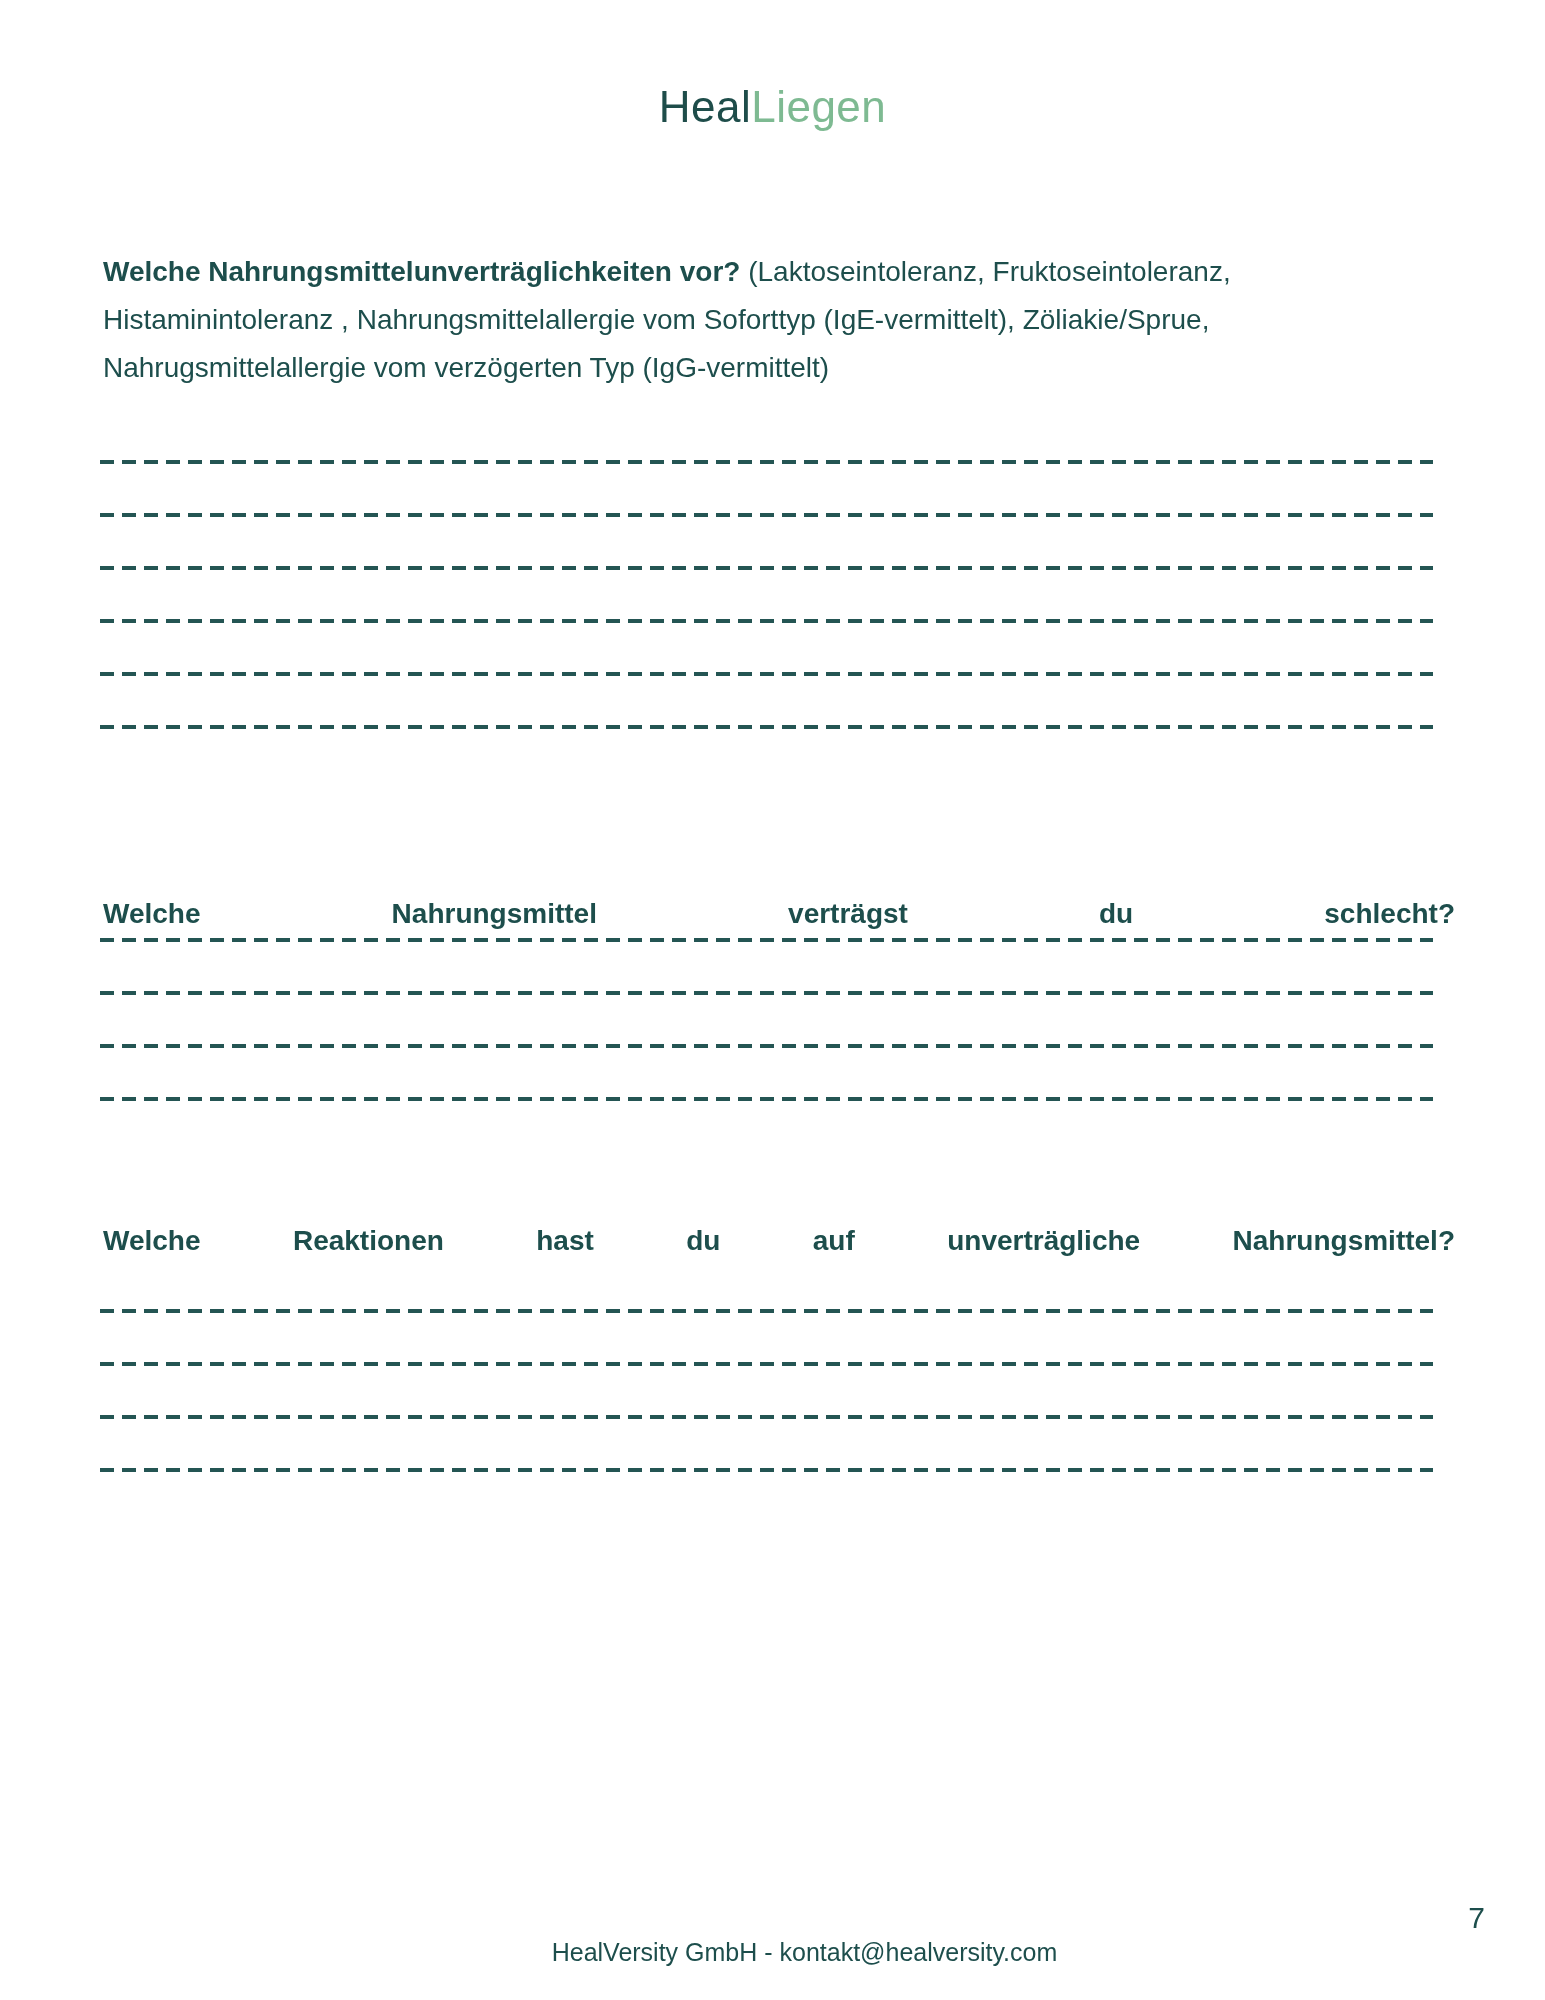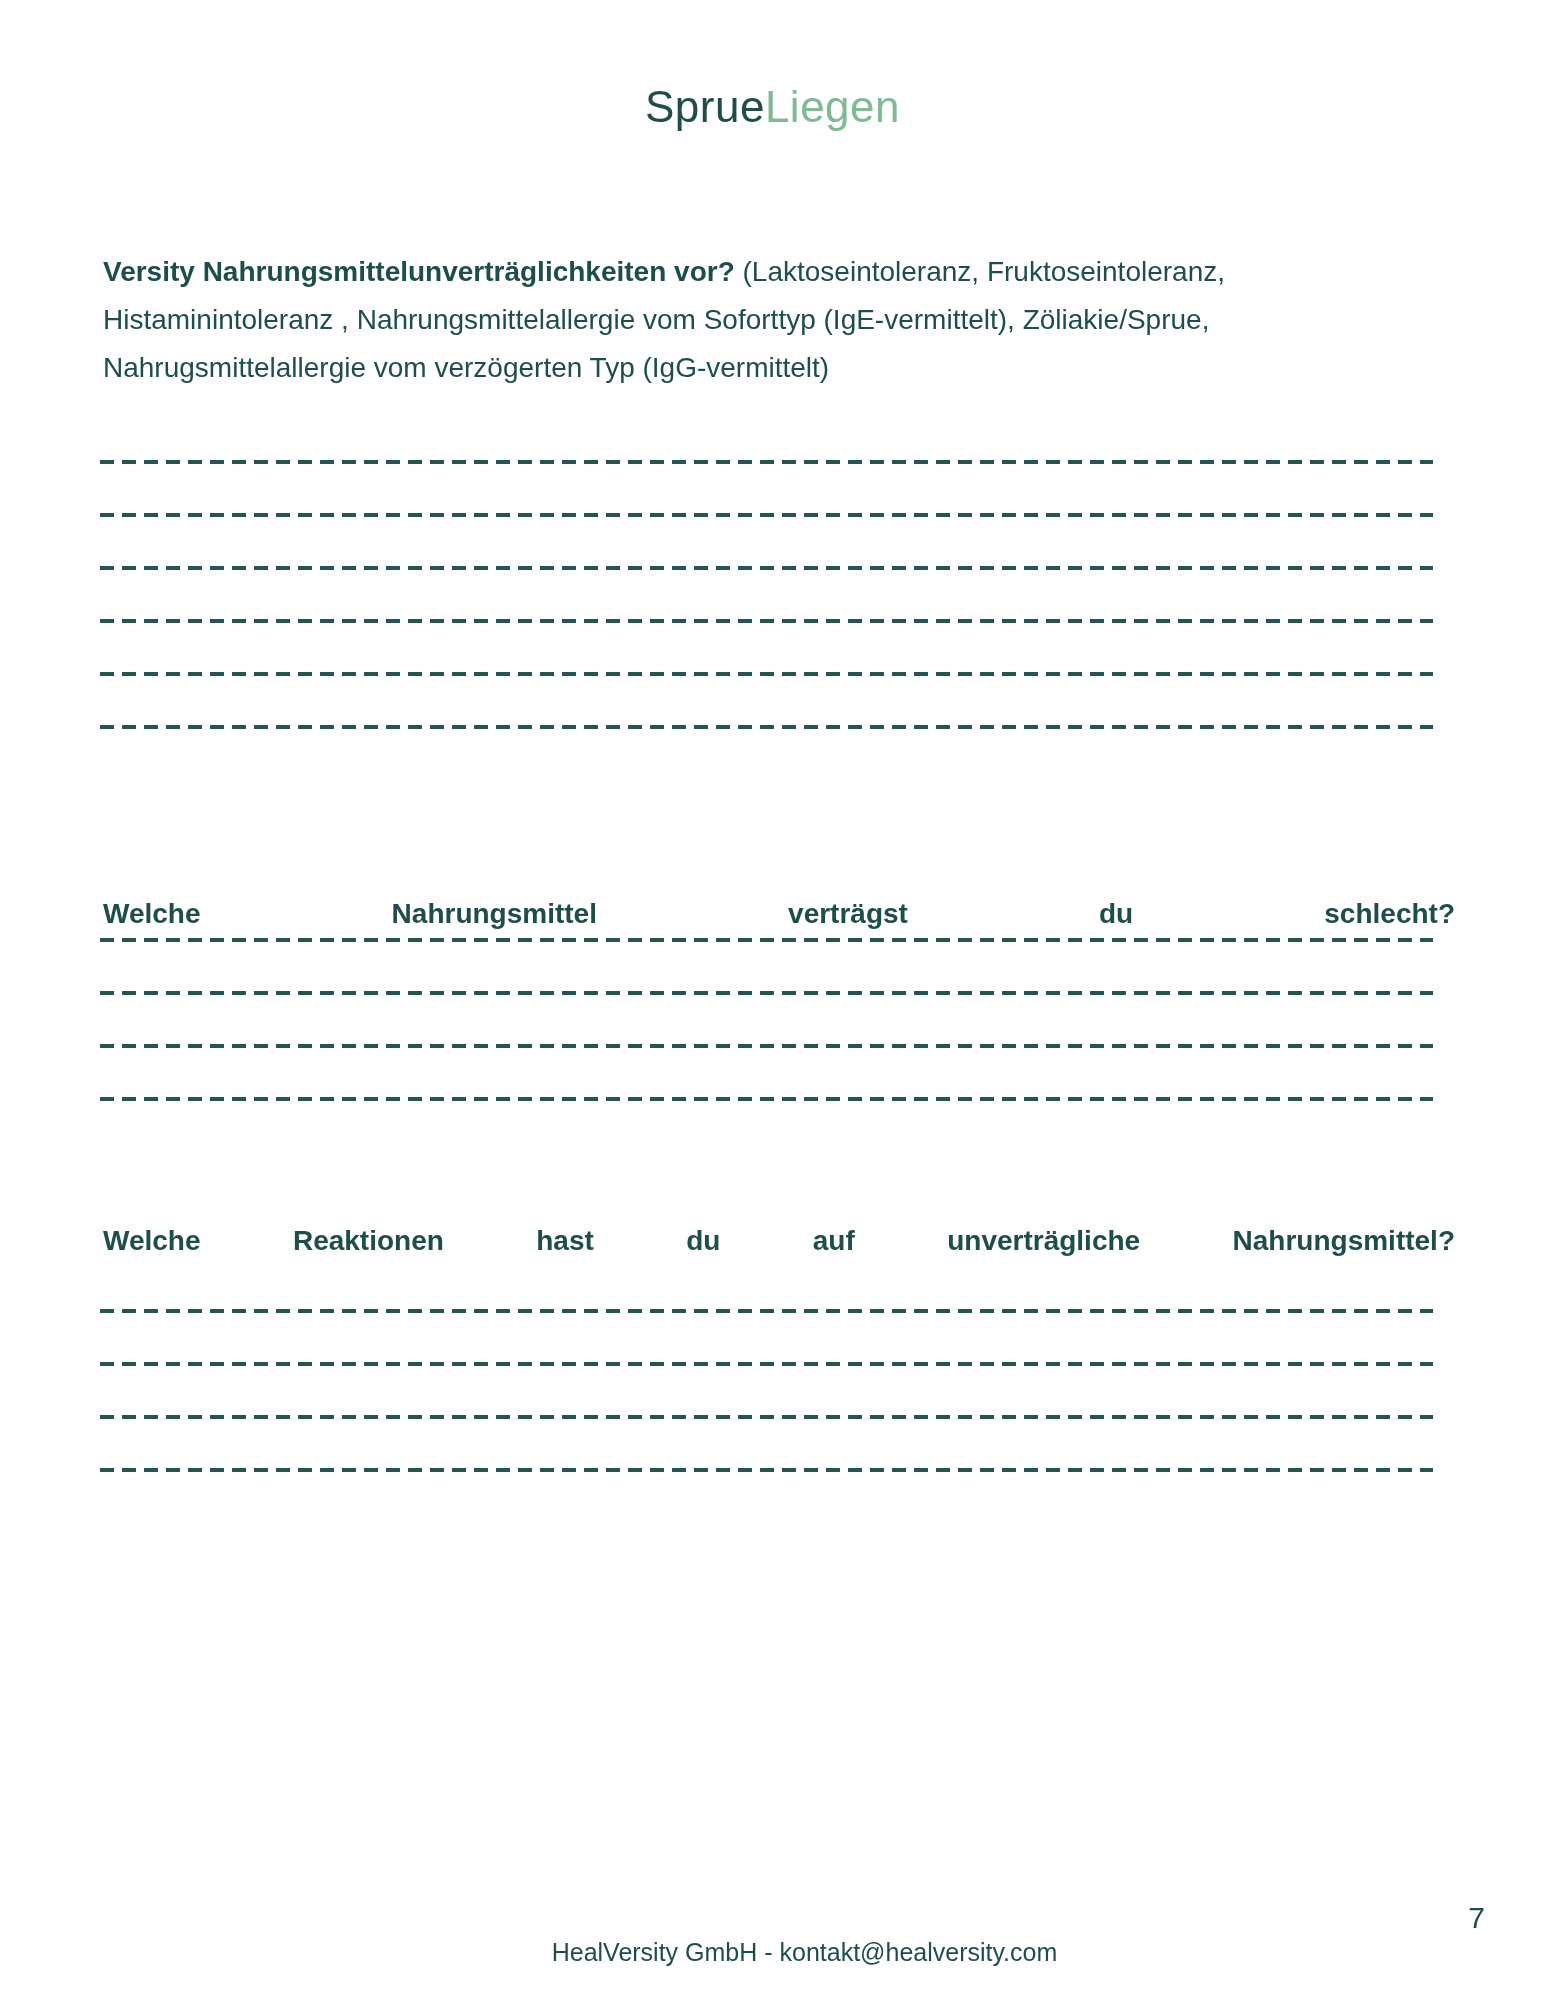--- a/index.html
+++ b/index.html
@@ -102,25 +102,25 @@
     font-weight: 400;
     margin-left: 32px;
   }
 </style>
 </head>
 <body>
 
 <div class="page" style="background: rgb(255, 255, 255);">
 
   <div class="logo">
-    <span class="part1">Sprue</span><span class="part2">Liegen</span>
+    <span class="part1">Heal</span><span class="part2">Liegen</span>
   </div>
 
   <div class="q1">
-    <span class="bold">Versity Nahrungsmittelunverträglichkeiten vor?</span><span> (Laktoseintoleranz, Fruktoseintoleranz, Histaminintoleranz , Nahrungsmittelallergie vom Soforttyp (IgE-vermittelt), Zöliakie/Sprue, Nahrugsmittelallergie vom verzögerten Typ (IgG-vermittelt)</span>
+    <span class="bold">Welche Nahrungsmittelunverträglichkeiten vor?</span><span> (Laktoseintoleranz, Fruktoseintoleranz, Histaminintoleranz , Nahrungsmittelallergie vom Soforttyp (IgE-vermittelt), Zöliakie/Sprue, Nahrugsmittelallergie vom verzögerten Typ (IgG-vermittelt)</span>
   </div>
 
   <div class="answer-block block1">
       <div class="dash-line"></div>
       <div class="dash-line"></div>
       <div class="dash-line"></div>
       <div class="dash-line"></div>
       <div class="dash-line"></div>
       <div class="dash-line"></div>
     </div>

